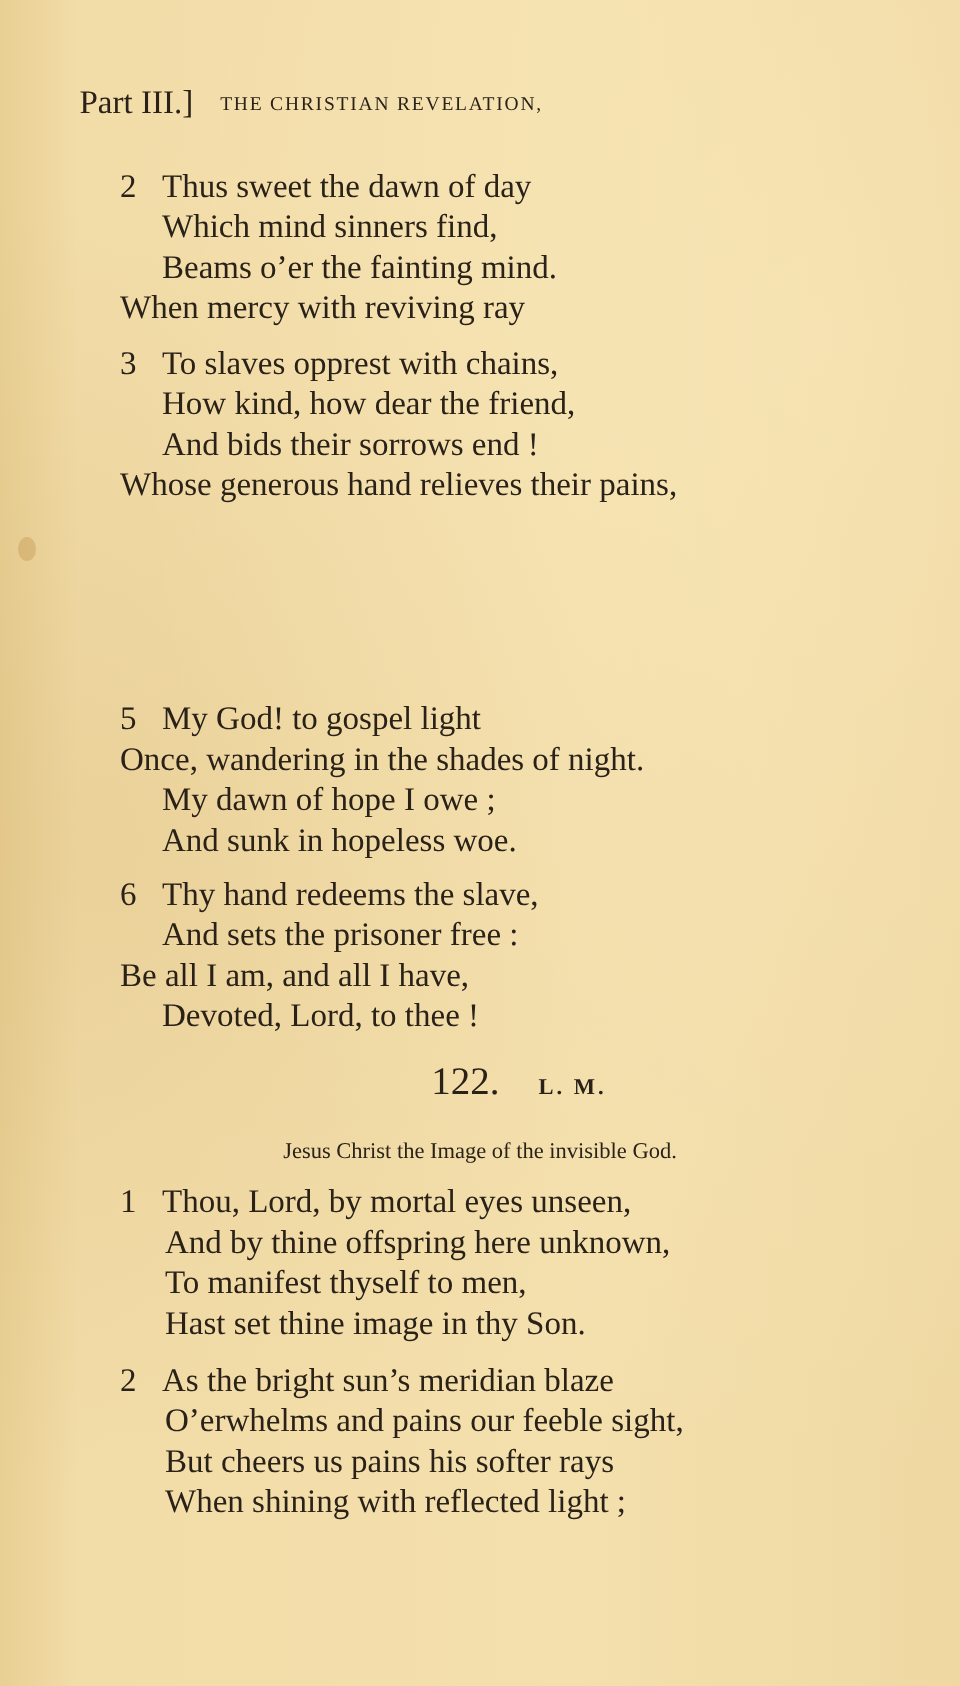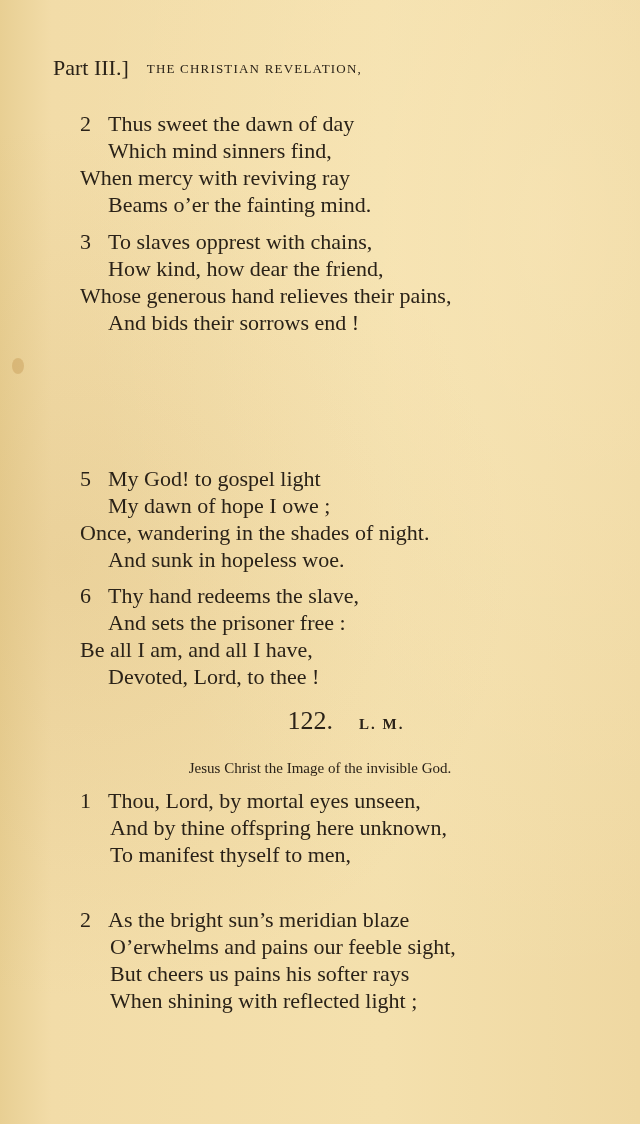--- a/index.html
+++ b/index.html
@@ -36,56 +36,57 @@
   <div class="stain"></div>
 
   <div class="header">
     <span class="part">Part III.]</span>
     <span class="title">THE CHRISTIAN REVELATION,</span>
   </div>
 
   <div class="stanza" style="top:110px">
     <div class="line"><span class="num">2</span><span>Thus sweet the dawn of day</span></div>
     <div class="line indent">Which mind sinners find,</div>
+    <div class="line indent">Beams o’er the fainting mind.</div>
     <div class="line">When mercy with reviving ray</div>
-    <div class="line indent">Beams o’er the fainting mind.</div>
   </div>
 
   <div class="stanza" style="top:228px">
     <div class="line"><span class="num">3</span><span>To slaves opprest with chains,</span></div>
     <div class="line indent">How kind, how dear the friend,</div>
+    <div class="line indent">And bids their sorrows end !</div>
     <div class="line">Whose generous hand relieves their pains,</div>
-    <div class="line indent">And bids their sorrows end !</div>
   </div>
 
 
   <div class="stanza" style="top:465px">
     <div class="line"><span class="num">5</span><span>My God!  to gospel light</span></div>
+    <div class="line">Once, wandering in the shades of night.</div>
     <div class="line indent">My dawn of hope I owe ;</div>
-    <div class="line">Once, wandering in the shades of night.</div>
     <div class="line indent">And sunk in hopeless woe.</div>
   </div>
 
   <div class="stanza" style="top:582px">
     <div class="line"><span class="num">6</span><span>Thy hand redeems the slave,</span></div>
     <div class="line indent">And sets the prisoner free :</div>
     <div class="line">Be all I am, and all I have,</div>
     <div class="line indent">Devoted, Lord, to thee !</div>
   </div>
 
   <div class="hymn-heading">
     <span class="hnum">122.</span>
     <span class="meter">L. M.</span>
   </div>
   <div class="subtitle">Jesus Christ the Image of the invisible God.</div>
 
   <div class="stanza stanza2" style="top:787px">
     <div class="line"><span class="num">1</span><span>Thou, Lord, by mortal eyes unseen,</span></div>
     <div class="line indent">And by thine offspring here unknown,</div>
     <div class="line indent">To manifest thyself to men,</div>
+    <div class="line indent">Hast set thine image in thy Son.</div>
   </div>
 
   <div class="stanza stanza2" style="top:906px">
     <div class="line"><span class="num">2</span><span>As the bright sun’s meridian blaze</span></div>
     <div class="line indent">O’erwhelms and pains our feeble sight,</div>
     <div class="line indent">But cheers us pains his softer rays</div>
     <div class="line indent">When shining with reflected light ;</div>
   </div>
 </div>
 

